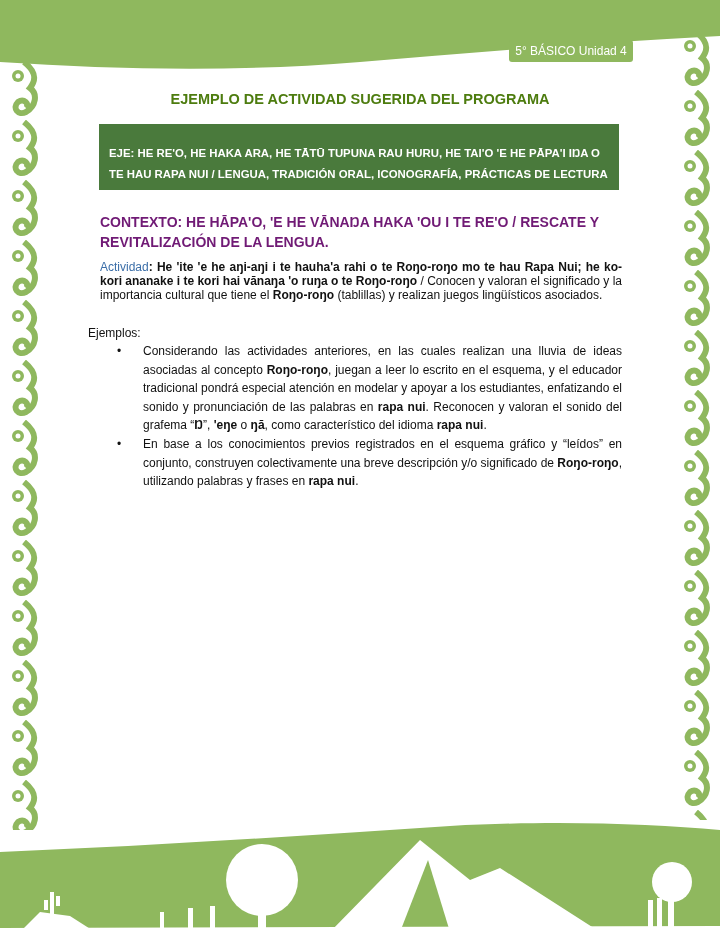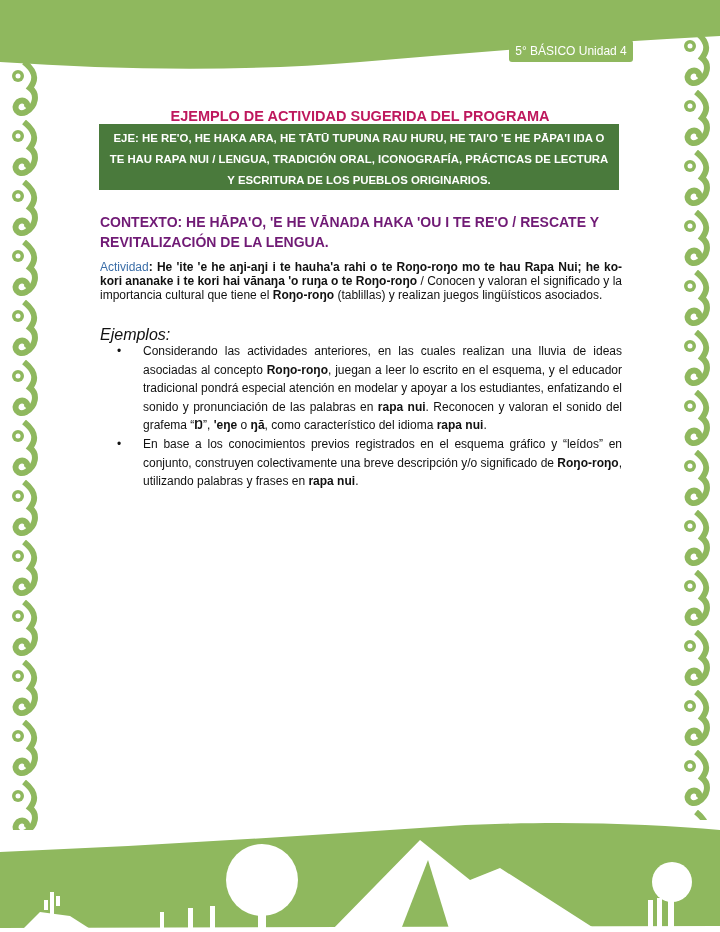--- a/index.html
+++ b/index.html
@@ -16,39 +16,39 @@
   .border-right { left: 676px; top: 30px; height: 790px; }
 
   .unit-badge {
     position: absolute; left: 509px; top: 40px; width: 124px; height: 22px;
     background: #8fb85e; border-radius: 3px;
     color: #ffffff; font-size: 12px; line-height: 22px; text-align: center;
   }
   .badge-stem { position: absolute; left: 596px; top: 28px; width: 3px; height: 14px; background:#8fb85e; }
 
   .page-title {
-    position: absolute; left: 100px; top: 108px; width: 520px; text-align: center;
-    font-weight: bold; font-size: 14.5px; color: #be185d;
+    position: absolute; left: 100px; top: 91px; width: 520px; text-align: center;
+    font-weight: bold; font-size: 14.5px; color: #4d7c0f;
   }
   .eje-box {
     position: absolute; left: 99px; top: 124px; width: 520px; height: 66px;
     background: #4a7a3c; color: #ffffff; box-sizing: border-box;
-    padding: 4px 10px 0 10px;
-    font-weight: bold; font-size: 11.4px; line-height: 21px; text-align: center;
+    padding: 19px 10px 0 10px;
+    font-weight: bold; font-size: 11.4px; line-height: 21px;
   }
   .context {
     position: absolute; left: 100px; top: 212px; width: 525px;
     color: #701a75; font-weight: bold; font-size: 14px; line-height: 20px;
   }
   .activity {
     position: absolute; left: 100px; top: 260px; width: 522px;
     font-size: 12px; line-height: 14px; text-align: justify;
   }
   .activity .act-label { color: #3b6ea8; }
-  .examples-label { position: absolute; left: 100px; top: 326px; font-size: 16px; font-style: italic; }
+  .examples-label { position: absolute; left: 88px; top: 326px; font-size: 12px; }
   .examples { position: absolute; left: 100px; top: 342px; width: 522px; margin: 0; padding: 0; list-style: none; }
   .examples li { position: relative; padding-left: 43px; font-size: 12px; line-height: 18.6px; text-align: justify; }
   .examples li .bullet { position: absolute; left: 17px; top: 0; }
   b { font-weight: bold; }
 </style>
 </head>
 <body>
 
 <svg class="top-wave" viewBox="0 0 720 80" preserveAspectRatio="none">
   <path d="M0 0 H720 V36 C600 42 480 52 360 62 C240 72 120 70 0 62 Z" fill="#8fb85e"></path>

